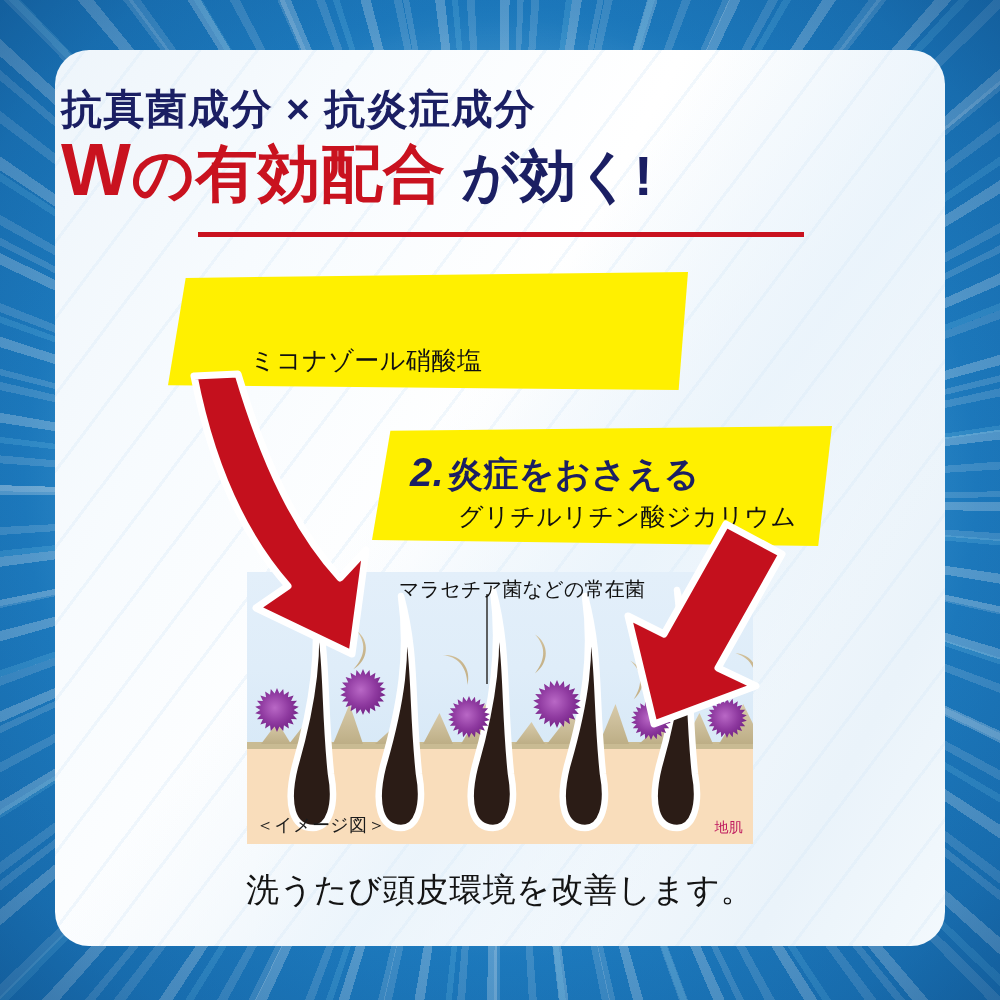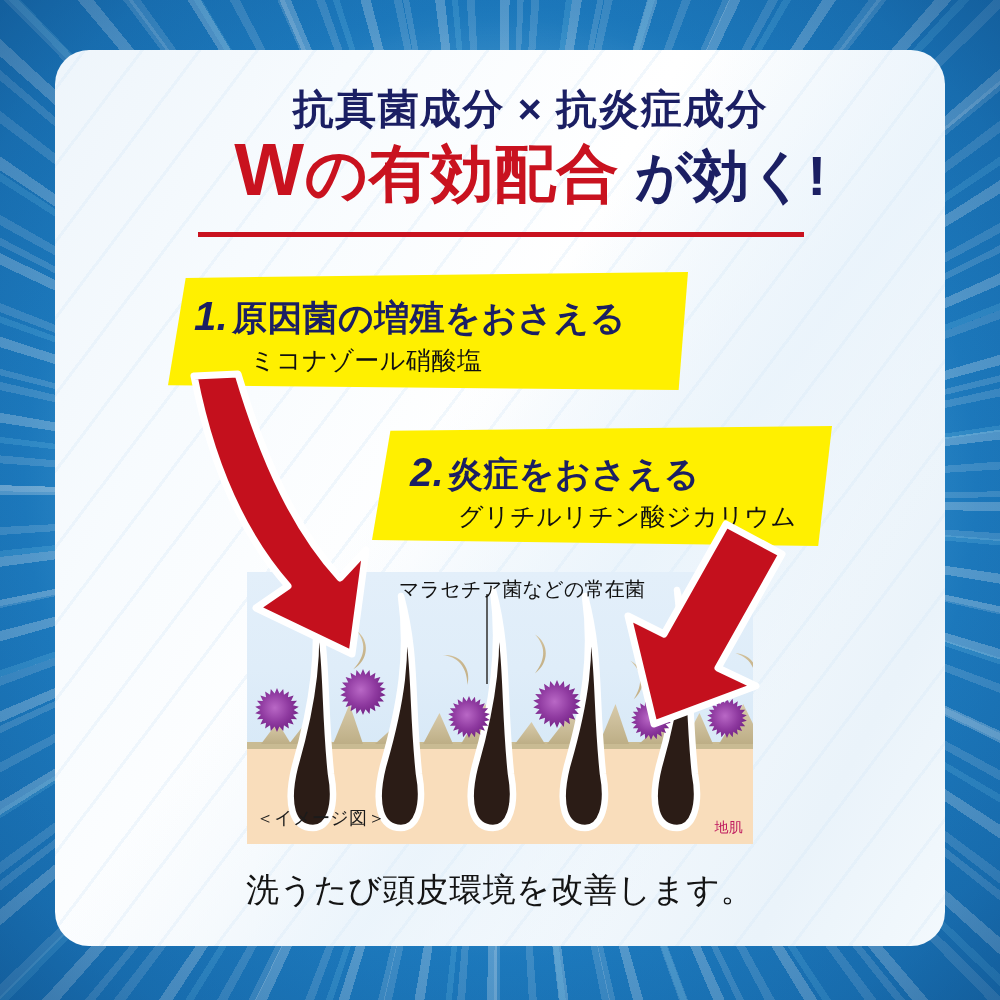--- a/index.html
+++ b/index.html
@@ -85,21 +85,20 @@
         rgba(219,235,248,0.0) 19px,
         rgba(219,235,248,0.0) 46px);
     opacity: .6;
   }
 
   
   .head-wrap {
     position: absolute;
     left: 17px; right: 0;
     top: 88px;
-    text-align: center;
     padding-left: 44px;
   }
   .head-line1 {
     font-size: 41px;
     font-weight: bold;
     color: #1b1f63;
     letter-spacing: .035em;
     line-height: 1.05;
     white-space: nowrap;
   }
@@ -204,21 +203,21 @@
   .illus-surface {
     position: absolute;
     left: 0; right: 0;
     top: 170px;
     height: 7px;
     background: #c9bb93;
   }
   .illus-caption {
     position: absolute;
     left: 9px;
-    bottom: 14px;
+    bottom: 7px;
     font-size: 18px;
     color: #1b1b1b;
     letter-spacing: .02em;
     white-space: nowrap;
   }
   .illus-scalp-label {
     position: absolute;
     right: 10px;
     bottom: 7px;
     font-size: 14px;
@@ -265,21 +264,20 @@
   </div>
 
   <div class="head-wrap">
     <div class="head-line1">抗真菌成分 × 抗炎症成分</div>
     <div class="head-line2"><span class="w">W</span><span class="red">の有効配合</span><span> が効く!</span></div>
   </div>
   <div class="head-rule"></div>
 
   <div class="ybox ybox1">
     <div class="ybox-inner">
-      <div class="ybox-title"><span class="num">1.</span><span>原因菌の増殖をおさえる</span></div>
       <div class="ybox-sub">ミコナゾール硝酸塩</div>
     </div>
   </div>
 
   <div class="ybox ybox2">
     <div class="ybox-inner">
       <div class="ybox-title"><span class="num">2.</span><span>炎症をおさえる</span></div>
       <div class="ybox-sub">グリチルリチン酸ジカリウム</div>
     </div>
   </div>

